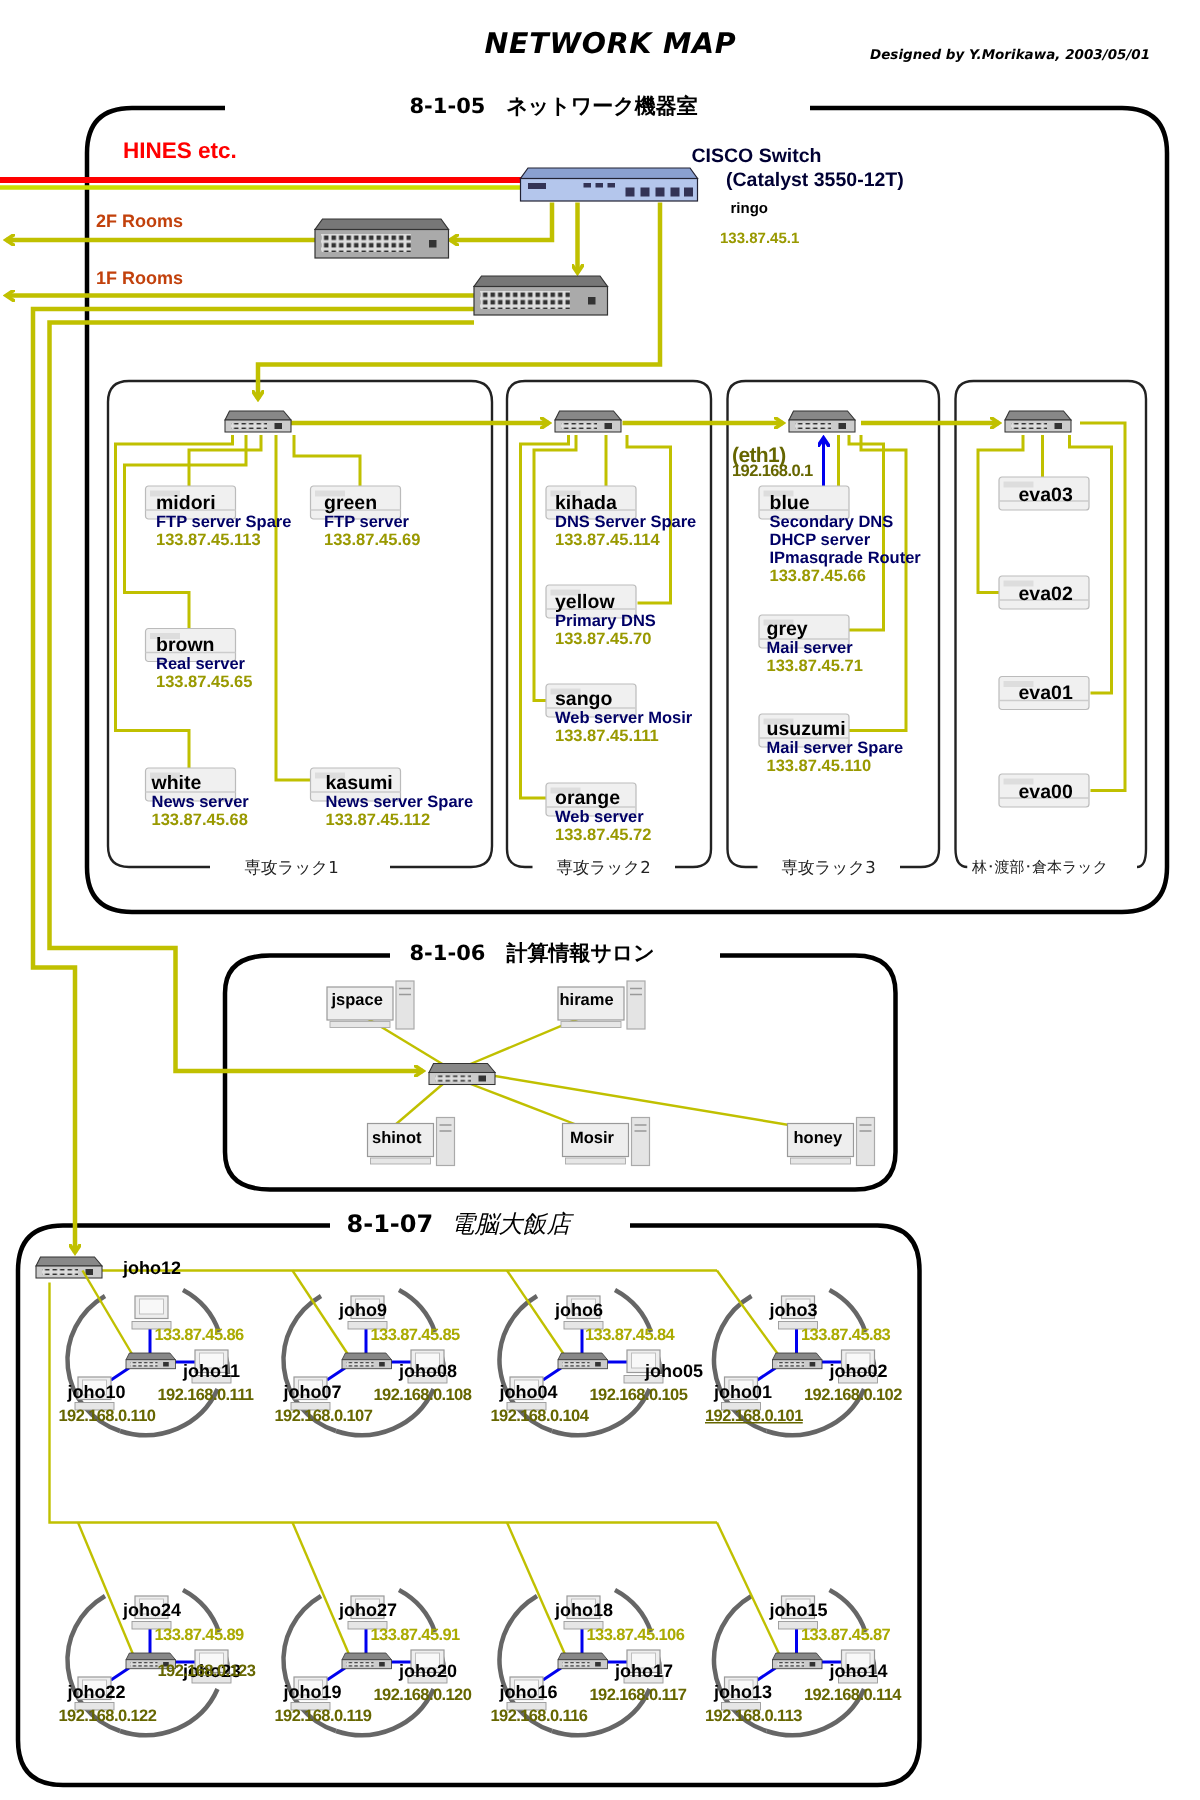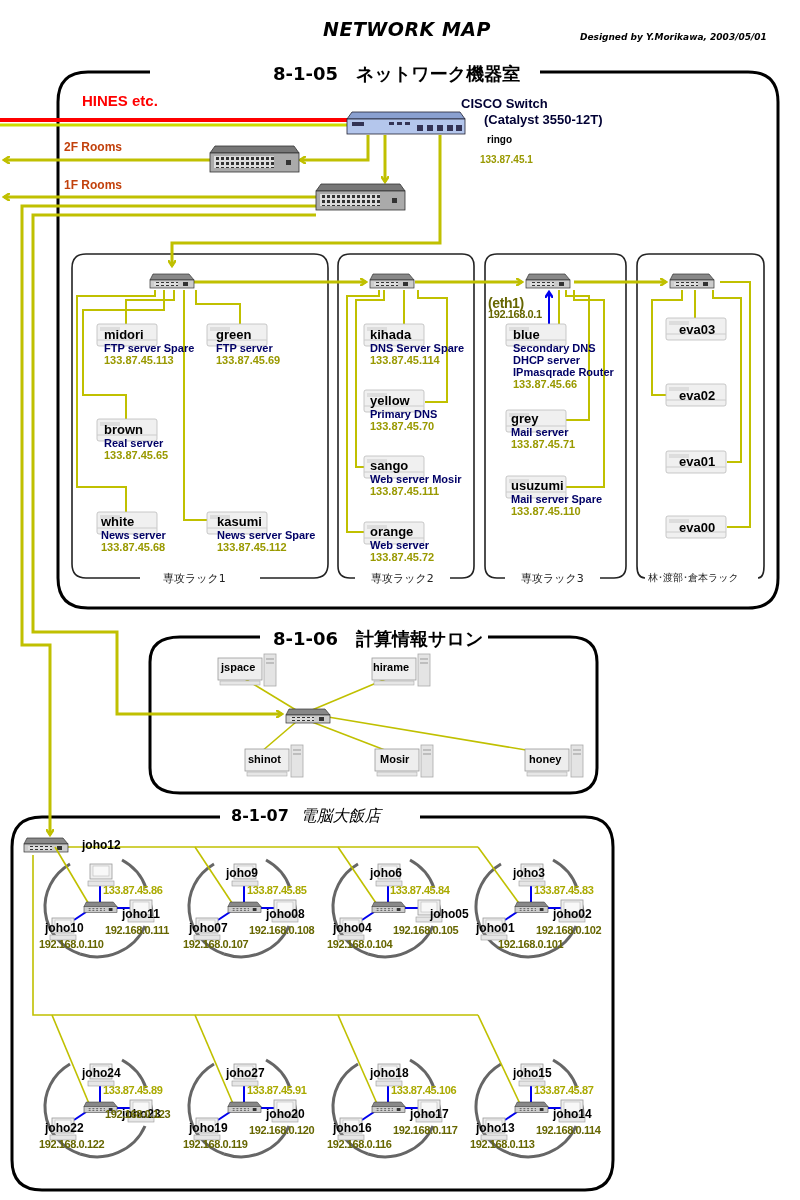--- a/index.html
+++ b/index.html
@@ -2,21 +2,21 @@
 <html><head>
 <meta charset="utf-8">
 <style>
   html, body { margin:0; padding:0; background:#ffffff; }
   body { width:800px; height:1200px; position:relative; overflow:hidden;
          font-family:"Liberation Sans", sans-serif; }
   #canvas { position:absolute; left:0; top:0; width:800px; height:1200px; }
   .abs { position:absolute; white-space:nowrap; }
   .title { font-family:"DejaVu Sans", sans-serif; font-weight:bold; font-style:italic; font-size:19px; color:#000; letter-spacing:0.5px; }
   .credit { font-family:"DejaVu Sans", sans-serif; font-weight:bold; font-style:italic; font-size:9px; color:#000; }
-  .room-title { font-family:"DejaVu Sans", sans-serif; font-weight:bold; font-size:18px; background:#fff; padding:0 5px; color:#000; }
+  .room-title { font-family:"DejaVu Sans", sans-serif; font-weight:bold; font-size:14px; background:#fff; padding:0 5px; color:#000; }
   .rack-label { font-family:"DejaVu Sans", sans-serif; font-size:11px; background:#fff; padding:0 3px; color:#222; }
   .hines { color:#ff0000; font-weight:bold; font-size:15px; }
   .dark { color:#000033; font-weight:bold; font-size:13px; }
   .rooms { color:#c2410c; font-weight:bold; font-size:12px; }
   .host { font-weight:bold; font-size:13px; color:#000; }
   .role { font-weight:bold; font-size:11px; color:#000066; }
   .ip { font-weight:bold; font-size:11px; color:#999900; }
   .ip2 { font-weight:bold; font-size:11px; color:#666600; letter-spacing:-0.4px; }
   .ipy { font-weight:bold; font-size:11px; color:#aaaa00; letter-spacing:-0.4px; }
   .pc-label { font-weight:bold; font-size:11px; color:#000; }
@@ -441,21 +441,21 @@
     <div class="abs ipy" style="left: 390px; top: 884px;">133.87.45.84</div>
     <div class="abs joho" style="left: 410px; top: 907px; margin-left: 20px;">joho05</div>
     <div class="abs ip2" style="left: 393px; top: 924px;">192.168.0.105</div>
     <div class="abs joho" style="left: 333px; top: 921px;">joho04</div>
     <div class="abs ip2" style="left: 327px; top: 938px;">192.168.0.104</div>
     <div class="abs joho" style="left: 513px; top: 866px;">joho3</div>
     <div class="abs ipy" style="left: 534px; top: 884px;">133.87.45.83</div>
     <div class="abs joho" style="left: 553px; top: 907px;">joho02</div>
     <div class="abs ip2" style="left: 536px; top: 924px;">192.168.0.102</div>
     <div class="abs joho" style="left: 476px; top: 921px;">joho01</div>
-    <div class="abs ip2" style="left: 498px; top: 938px;">192.168.0.101</div>
+    <div class="abs ip2" style="left: 470px; top: 938px; text-decoration: underline;">192.168.0.101</div>
     <div class="abs joho" style="left: 82px; top: 1066px;">joho24</div>
     <div class="abs ipy" style="left: 103px; top: 1084px;">133.87.45.89</div>
     <div class="abs joho" style="left: 122px; top: 1107px;">joho23</div>
     <div class="abs ip2" style="left: 105px; top: 1108px;">192.168.0.123</div>
     <div class="abs joho" style="left: 45px; top: 1121px;">joho22</div>
     <div class="abs ip2" style="left: 39px; top: 1138px;">192.168.0.122</div>
     <div class="abs joho" style="left: 226px; top: 1066px;">joho27</div>
     <div class="abs ipy" style="left: 247px; top: 1084px;">133.87.45.91</div>
     <div class="abs joho" style="left: 266px; top: 1107px;">joho20</div>
     <div class="abs ip2" style="left: 249px; top: 1124px;">192.168.0.120</div>

